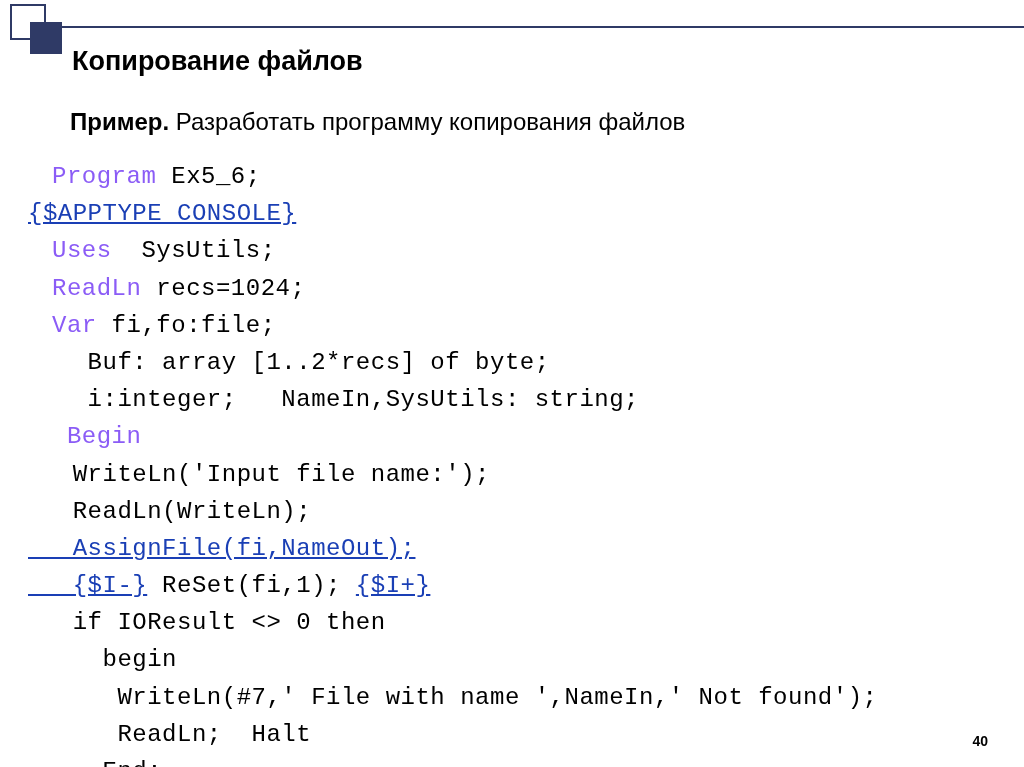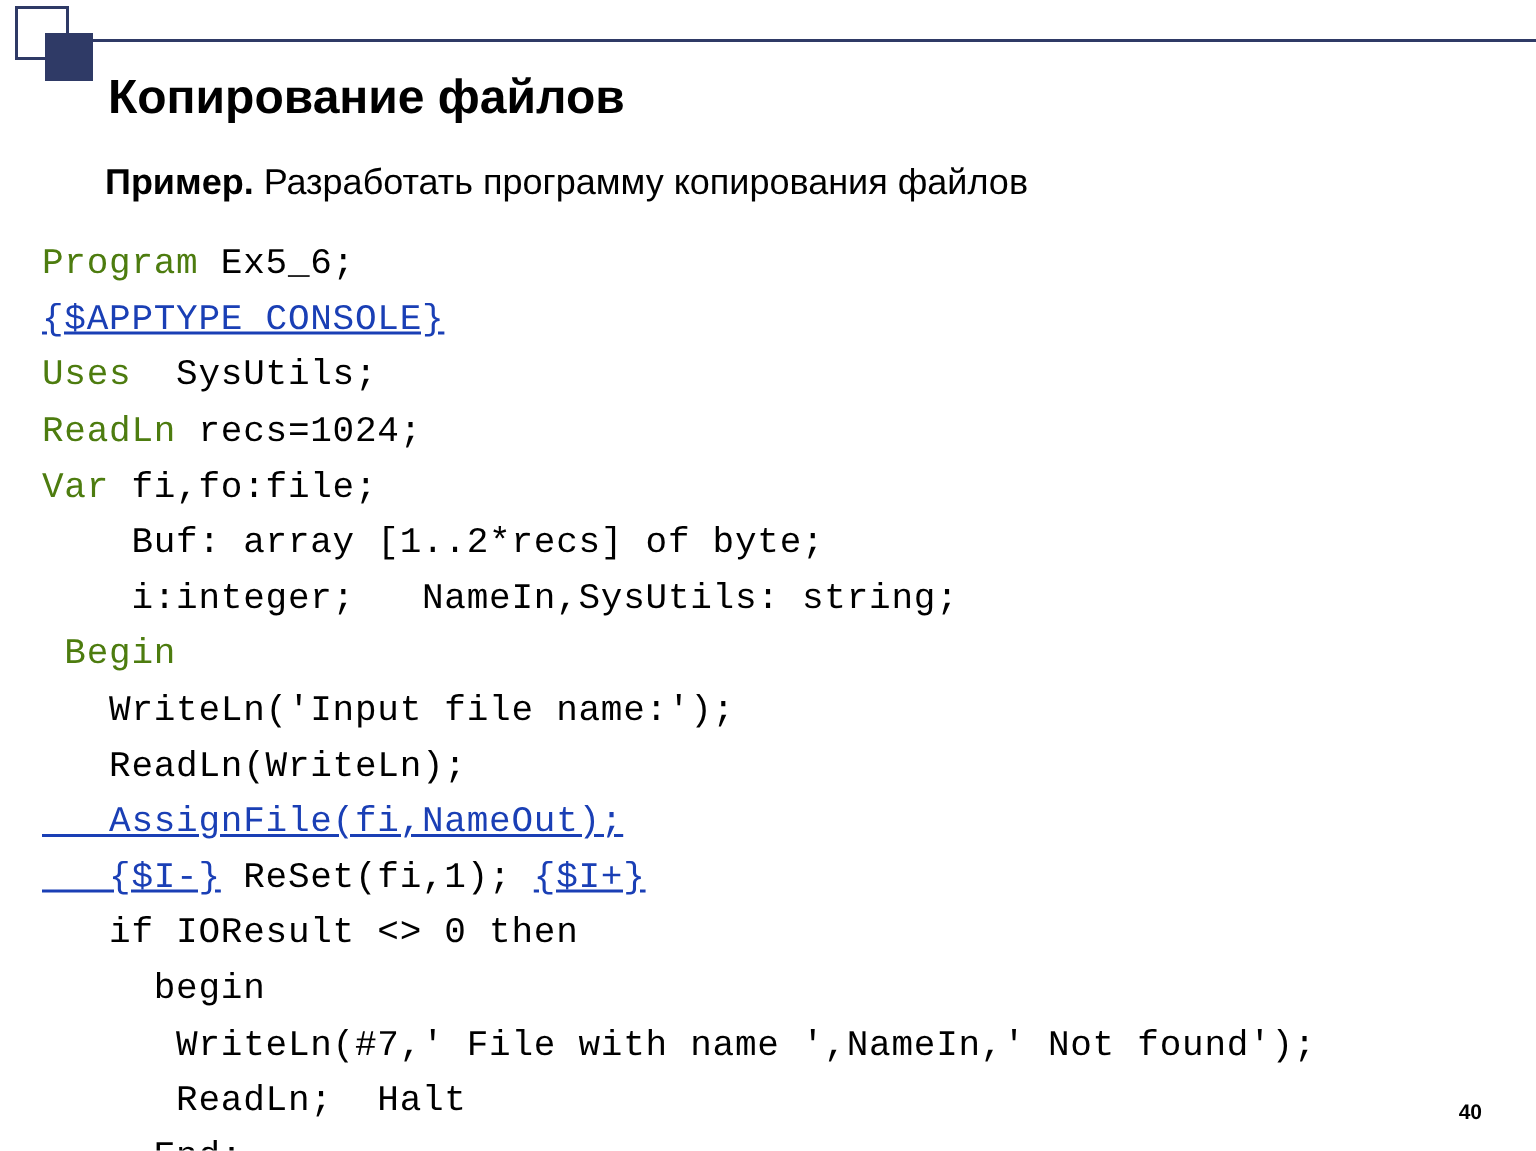--- a/index.html
+++ b/index.html
@@ -48,21 +48,21 @@
     top: 26px;
     left: 62px;
     right: 0;
     height: 2px;
     background: #2f3a66;
   }
   .title {
     position: absolute;
     top: 46px;
     left: 72px;
-    font-size: 32px;
+    font-size: 27px;
     font-weight: bold;
     color: #000;
   }
   .body {
     position: absolute;
     top: 104px;
     left: 28px;
     right: 28px;
     font-size: 24px;
     line-height: 1.5;
@@ -72,21 +72,21 @@
     margin-left: 42px;
   }
   .code {
     margin-top: 18px;
     font-family: "Courier New", Courier, monospace;
     font-size: 24px;
     line-height: 1.55;
     white-space: pre;
     letter-spacing: 0.5px;
   }
-  .code .kw { color: #4d7c0f; }
+  .code .kw { color: #8b5cf6; margin-left: 24px; }
   .code .dir { color: #1a3fb5; text-decoration: underline; }
   .page-num {
     position: absolute;
     bottom: 18px;
     right: 36px;
     font-size: 14px;
     font-weight: bold;
     color: #000;
   }
 </style>

